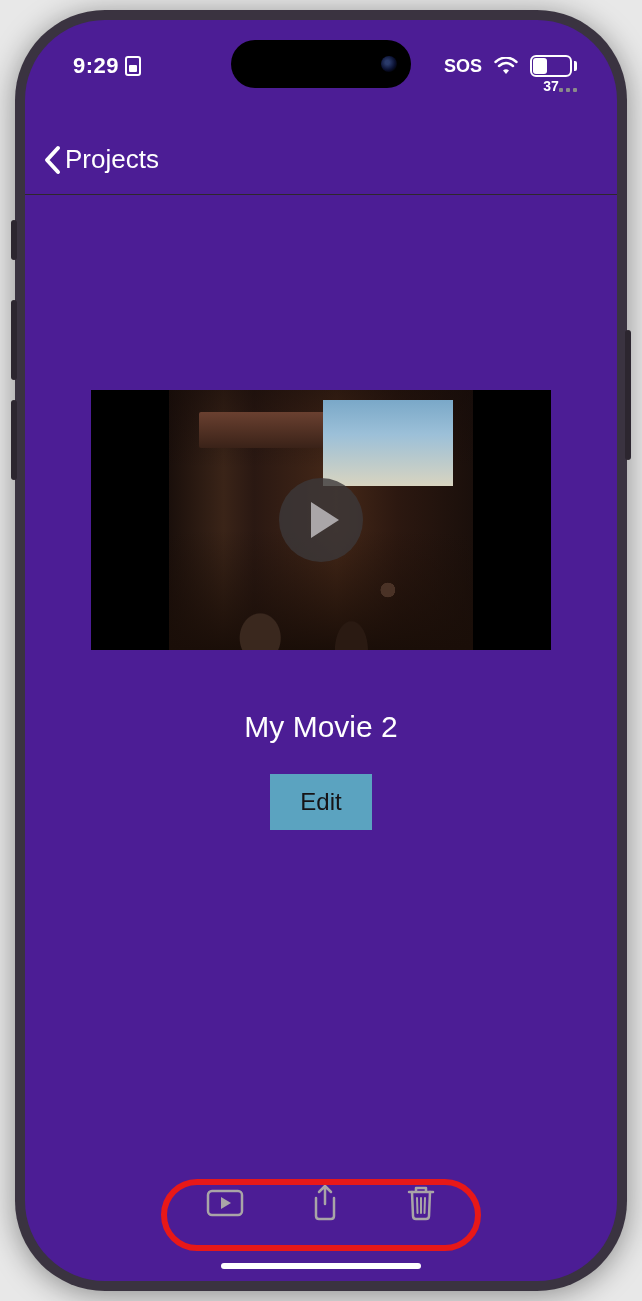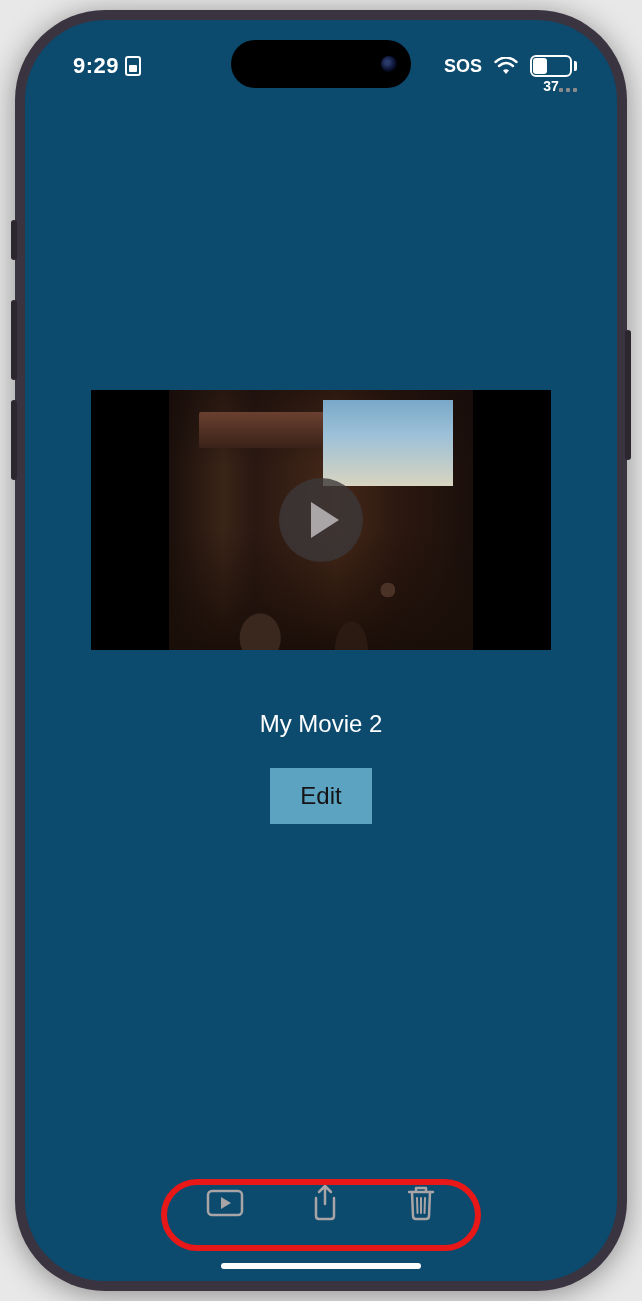--- a/index.html
+++ b/index.html
@@ -17,21 +17,21 @@
     height: 1281px;
     background: #3a3340;
     border-radius: 90px;
     padding: 10px;
     position: relative;
     box-shadow: 0 4px 30px rgba(0,0,0,0.4);
   }
   .phone-inner {
     width: 100%;
     height: 100%;
-    background: #0c4a6e;
+    background: #4c1d95;
     border-radius: 80px;
     position: relative;
     overflow: hidden;
   }
   
   .btn-vol1, .btn-vol2, .btn-silent, .btn-power {
     position: absolute;
     background: #2c262f;
     border-radius: 3px;
   }
@@ -141,21 +141,21 @@
     display:flex; align-items:center; justify-content:center;
     z-index:2;
   }
   .play-tri {
     width:0;height:0;
     border-left:28px solid #aaa6a8;
     border-top:18px solid transparent;
     border-bottom:18px solid transparent;
     margin-left:7px;
   }
-  .title { color:#fff; font-size:24px; font-weight:500; margin-top:60px;}
+  .title { color:#fff; font-size:30px; font-weight:500; margin-top:60px;}
   .meta { color:#9b9698; font-size:18px; margin-top:4px;}
   .edit-btn {
     margin-top:30px;
     background:#5ba3c0;
     color:#161315;
     font-size:24px;
     padding:14px 30px;
     border-radius:0;
     border:none;
     font-weight:400;
@@ -230,20 +230,28 @@
           <span class="battery-tip"></span>
         </span>
       </div>
     </div>
     <div class="ctrl-dots">
         <span></span>
         <span></span>
         <span></span>
       </div>
 
+    <div class="nav">
+      <div class="back-btn">
+        <svg width="20" height="30" viewBox="0 0 20 30">
+            <path d="M15 3 L4 15 L15 27" stroke="#fff" stroke-width="4" fill="none" stroke-linecap="round" stroke-linejoin="round"></path>
+          </svg>
+        <span>Projects</span>
+      </div>
+    </div>
 
     <div class="content">
       <div class="thumb-wrap">
         <div class="thumb-img">
           <div class="stage"></div>
           <div class="screen-rect"></div>
           <div class="audience"></div>
         </div>
         <div class="play-overlay">
           <div class="play-tri"></div>

